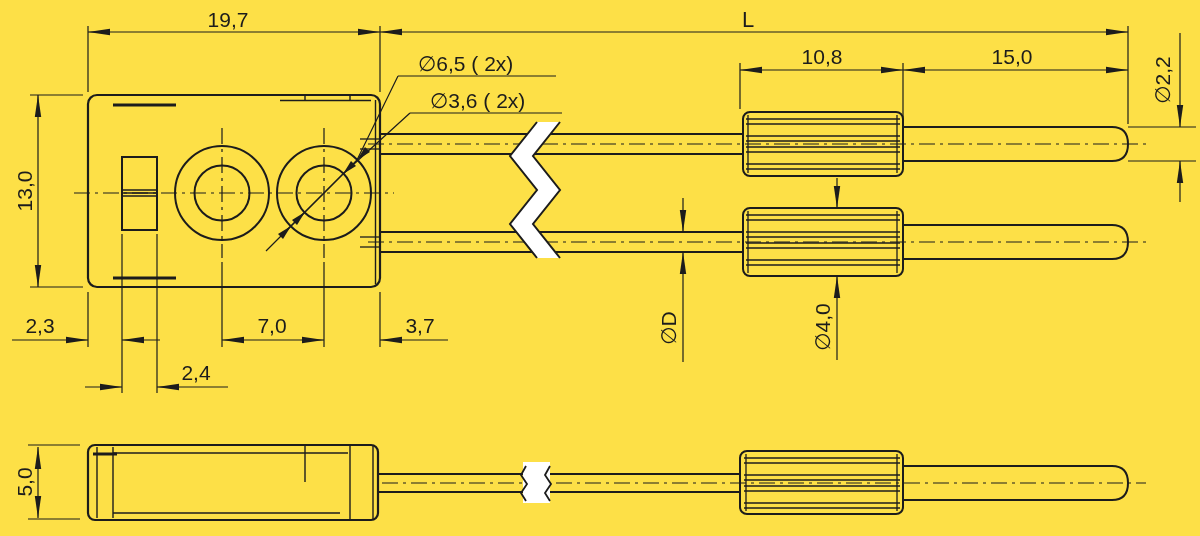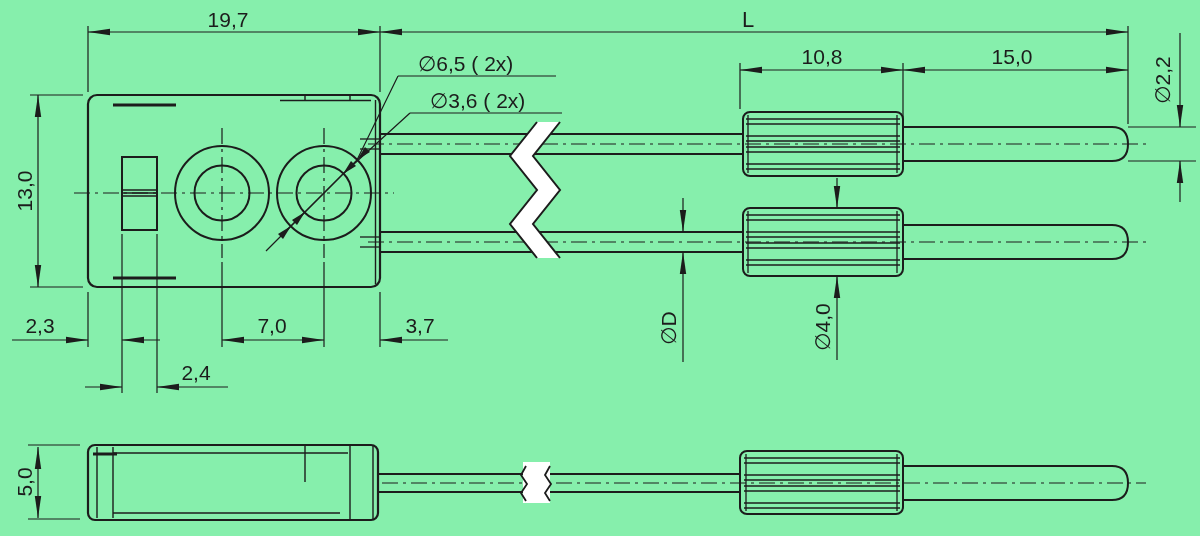--- a/index.html
+++ b/index.html
@@ -1,16 +1,16 @@
 <!DOCTYPE html>
 <html><head>
 <meta charset="utf-8">
 <style>
   html,body{margin:0;padding:0;background:#ffffff;}
-  .canvas{position:relative;width:1200px;height:536px;background:#86efac;overflow:hidden;
+  .canvas{position:relative;width:1200px;height:536px;background:#fde047;overflow:hidden;
           font-family:"Liberation Sans", sans-serif;}
   svg text{font-family:"Liberation Sans", sans-serif;fill:#1c1c1c;}
   .dimtxt{font-size:21px;}
   .biglbl{font-size:22px;}
 </style>
 </head>
 <body>
 
 <div class="canvas">
 <svg width="1200" height="536" viewBox="0 0 1200 536">

